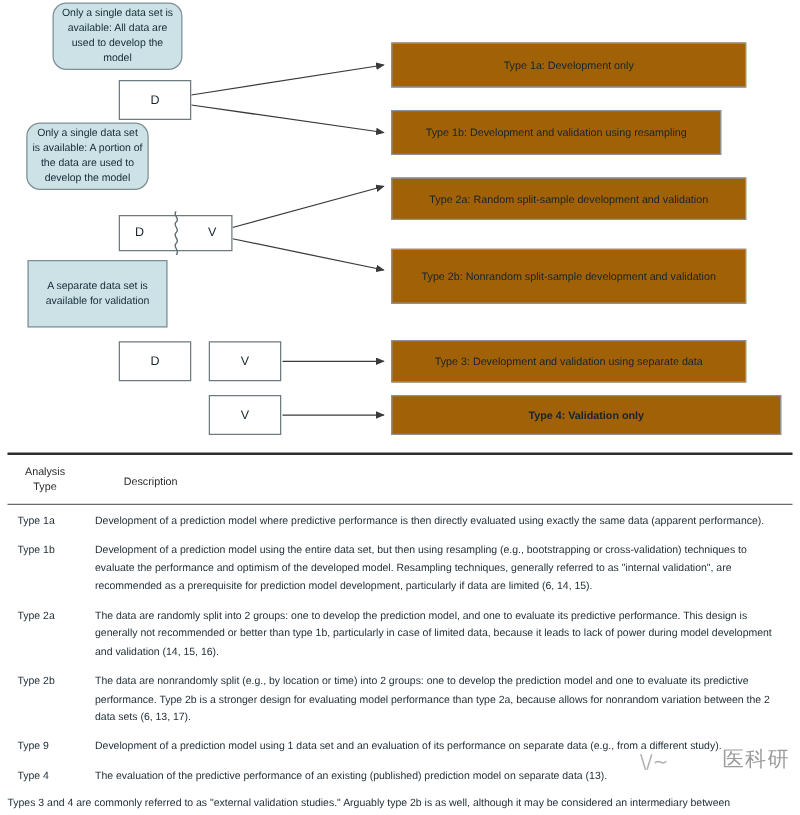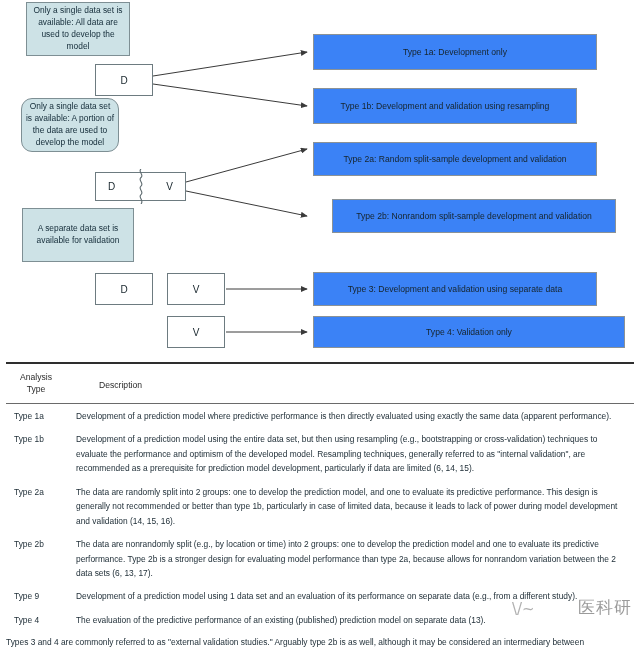--- a/index.html
+++ b/index.html
@@ -60,21 +60,21 @@
     position: absolute;
     left: 50%;
     top: -4px;
     transform: translateX(-50%);
     height: calc(100% + 8px);
     width: 9px;
   }
 
   .type-box {
     position: absolute;
-    background: #3b82f6;
+    background: #a16207;
     border: 1px solid #8b9296;
     display: flex;
     align-items: center;
     justify-content: center;
     text-align: center;
     font-size: 8.6px;
     line-height: 1.5;
     color: #16242b;
     padding: 2px 6px;
   }
@@ -185,21 +185,21 @@
     <line x1="153" y1="84" x2="307" y2="106" stroke="#3a3a3a" stroke-width="1" marker-end="url(#arrowhead)"></line>
 
     <line x1="186" y1="182" x2="307" y2="149" stroke="#3a3a3a" stroke-width="1" marker-end="url(#arrowhead)"></line>
     <line x1="186" y1="191" x2="307" y2="216" stroke="#3a3a3a" stroke-width="1" marker-end="url(#arrowhead)"></line>
 
     <line x1="226" y1="289" x2="307" y2="289" stroke="#3a3a3a" stroke-width="1" marker-end="url(#arrowhead)"></line>
 
     <line x1="226" y1="332" x2="307" y2="332" stroke="#3a3a3a" stroke-width="1" marker-end="url(#arrowhead)"></line>
   </svg>
 
-  <div class="note-box" style="left:26px; top:2px; width:104px; height:54px;">
+  <div class="note-box" style="left:42px; top:2px; width:104px; height:54px;border-radius:11px;">
     <span>Only a single data set is available: All data are used to develop the model</span>
   </div>
   <div class="note-box" style="left:21px; top:98px; width:98px; height:54px;border-radius:11px;">
     <span>Only a single data set is available: A portion of the data are used to develop the model</span>
   </div>
   <div class="note-box" style="left:22px; top:208px; width:112px; height:54px;">
     <span>A separate data set is available for validation</span>
   </div>
 
   <div class="dv-box" style="left:95px; top:64px; width:58px; height:32px;">
@@ -226,27 +226,27 @@
 
   <div class="type-box" style="left:313px; top:34px; width:284px; height:36px;">
     <span>Type 1a: Development only</span>
   </div>
   <div class="type-box" style="left:313px; top:88px; width:264px; height:36px;">
     <span>Type 1b: Development and validation using resampling</span>
   </div>
   <div class="type-box" style="left:313px; top:142px; width:284px; height:34px;">
     <span>Type 2a: Random split-sample development and validation</span>
   </div>
-  <div class="type-box" style="left:313px; top:199px; width:284px; height:34px;margin-left:19px;">
+  <div class="type-box" style="left:313px; top:199px; width:284px; height:44px;">
     <span>Type 2b: Nonrandom split-sample development and validation</span>
   </div>
   <div class="type-box" style="left:313px; top:272px; width:284px; height:34px;">
     <span>Type 3: Development and validation using separate data</span>
   </div>
-  <div class="type-box" style="left:313px; top:316px; width:312px; height:32px;">
+  <div class="type-box" style="left:313px; top:316px; width:312px; height:32px;font-weight:bold;">
     <span>Type 4: Validation only</span>
   </div>
 </div>
 
 <div id="table-wrap">
   <div class="rule-top"></div>
 
   <div class="thead">
     <div class="th-type">
       <div>Analysis</div>

